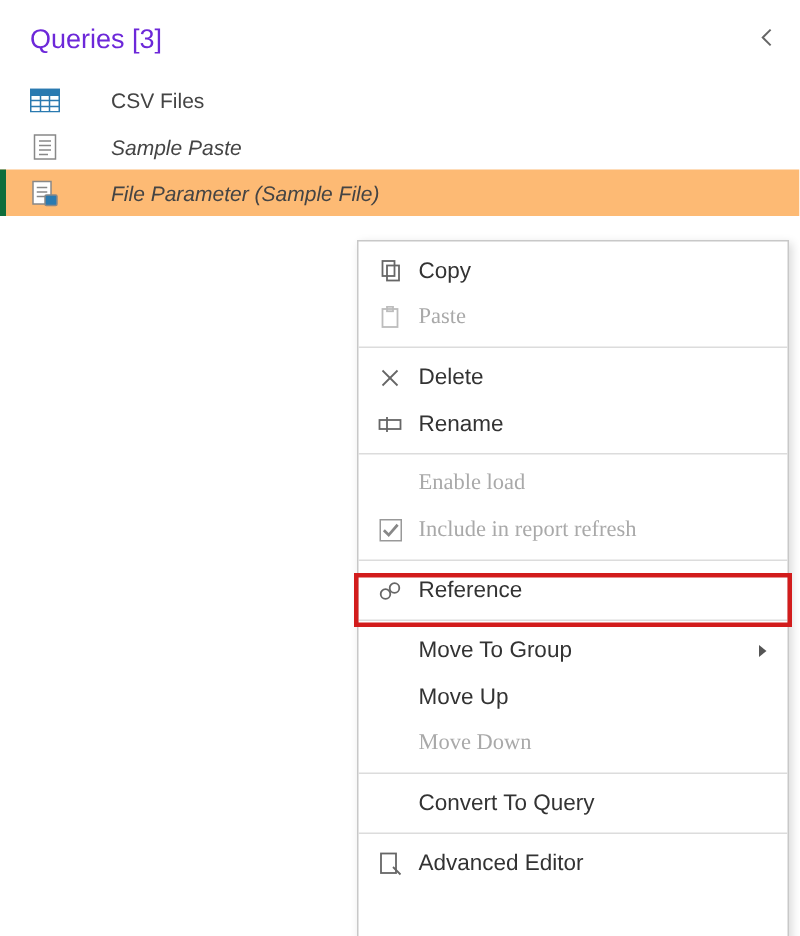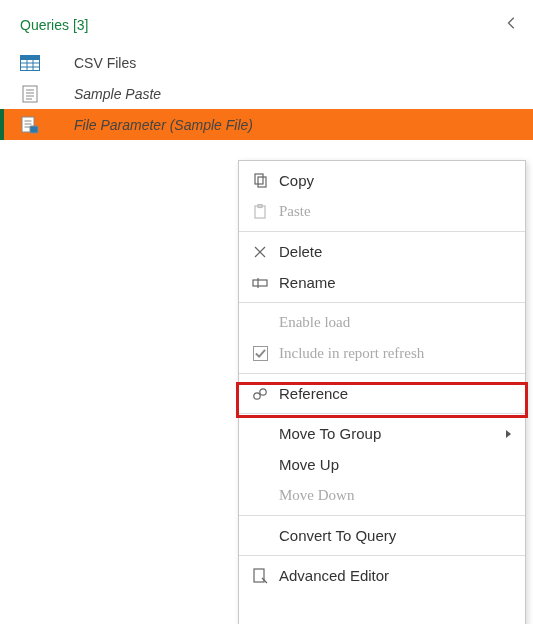--- a/index.html
+++ b/index.html
@@ -15,41 +15,41 @@
     position: relative;
   }
   .panel {
     padding: 8px 0 0 0;
   }
   .panel-header {
     display: flex;
     align-items: center;
     justify-content: space-between;
     padding: 8px 14px 14px 20px;
-    font-size: 14px;
-    color: #15803d;
+    font-size: 18px;
+    color: #6d28d9;
   }
   .panel-header .title {
     font-weight: 400;
   }
   .chevron-left {
     width: 14px; height: 14px;
     stroke: #666; fill: none; stroke-width: 1.5;
   }
   .query-list { }
   .query-item {
     display: flex;
     align-items: center;
     height: 31px;
     padding-left: 16px;
     gap: 10px;
     border-left: 4px solid transparent;
   }
   .query-item.selected {
-    background: #f97316;
+    background: #fdba74;
     border-left: 4px solid #0f6d3b;
   }
   .query-item .icon {
     width: 20px; height: 18px;
     display: inline-flex; align-items: center; justify-content: center;
   }
   .query-item .label {
     color: #444;
     margin-left: 24px;
   }

